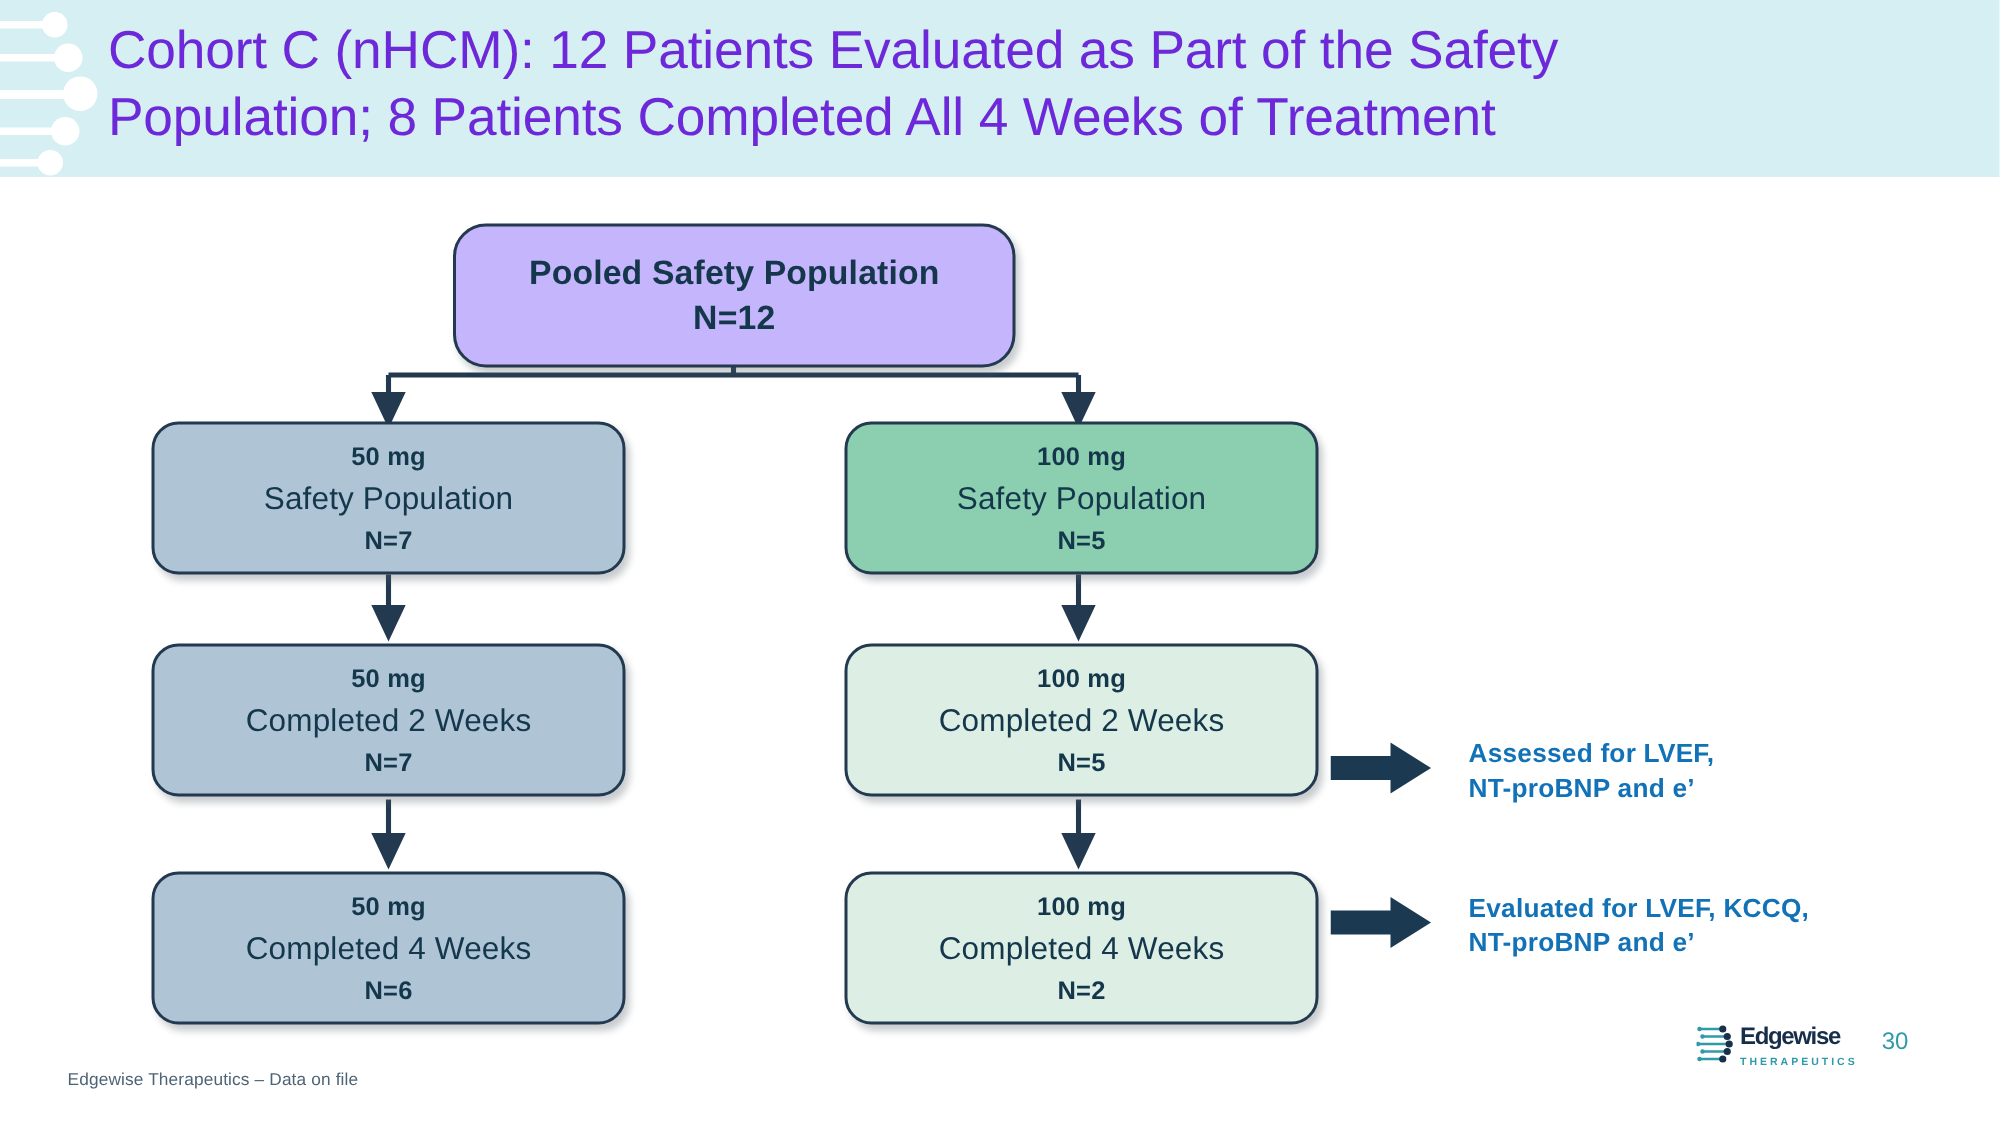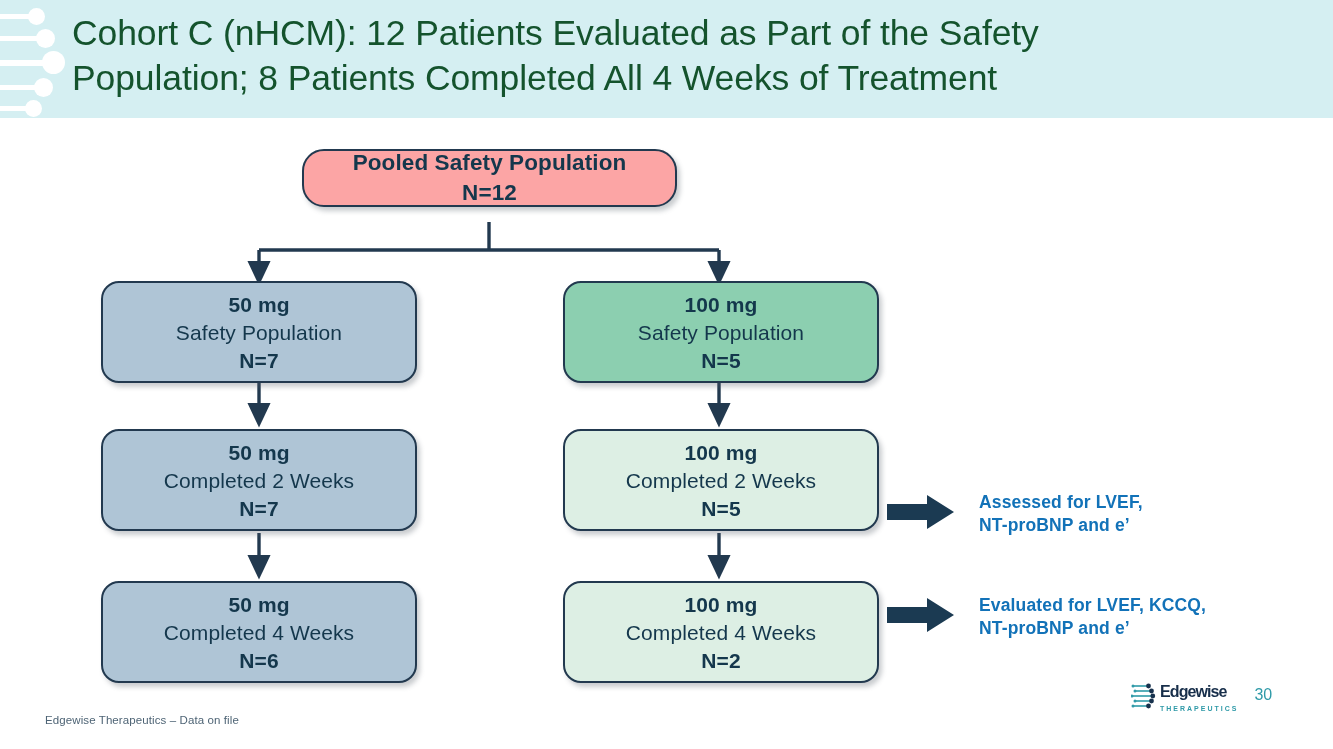--- a/index.html
+++ b/index.html
@@ -44,21 +44,21 @@
   }
   #page-title {
     position: absolute;
     left: 72px;
     top: 11px;
     width: 1200px;
     font-size: 35.5px;
     line-height: 45px;
     font-weight: 300;
     letter-spacing: -0.1px;
-    color: #14532d;
+    color: #6d28d9;
     white-space: pre-line;
   }
 
   
   #flow {
     position: absolute;
     left: 0; top: 0;
     width: 1333px;
     height: 749px;
   }
@@ -78,21 +78,21 @@
     box-shadow: 3px 4px 5px rgba(90,100,110,0.33);
     display: flex;
     flex-direction: column;
     align-items: center;
     justify-content: center;
     text-align: center;
     color: #14374c;
   }
   .node .ln-bold {
     font-weight: bold;
-    font-size: 21px;
+    font-size: 17px;
     line-height: 27px;
     letter-spacing: 0.1px;
   }
   .node .ln-reg {
     font-weight: 400;
     font-size: 21px;
     line-height: 29px;
     letter-spacing: 0.1px;
   }
   .node.root {
@@ -216,21 +216,21 @@
 
     <path d="M259,383 L259,414" stroke="#22394f" stroke-width="3.4" fill="none" marker-end="url(#arrowhead)"></path>
 
     <path d="M259,533 L259,566" stroke="#22394f" stroke-width="3.4" fill="none" marker-end="url(#arrowhead)"></path>
 
     <path d="M719,383 L719,414" stroke="#22394f" stroke-width="3.4" fill="none" marker-end="url(#arrowhead)"></path>
 
     <path d="M719,533 L719,566" stroke="#22394f" stroke-width="3.4" fill="none" marker-end="url(#arrowhead)"></path>
   </svg>
 
-  <div class="node root" style="left:302px;top:149px;width:375px;height:58px;background:#fca5a5;">
+  <div class="node root" style="left:302px;top:149px;width:375px;height:96px;background:#c4b5fd;">
     <div class="ln-bold">Pooled Safety Population</div>
     <div class="ln-bold">N=12</div>
   </div>
 
   <div class="node" style="left:101px;top:281px;width:316px;height:102px;background:#afc5d6;">
     <div class="ln-bold">50 mg</div>
     <div class="ln-reg">Safety Population</div>
     <div class="ln-bold">N=7</div>
   </div>
 

